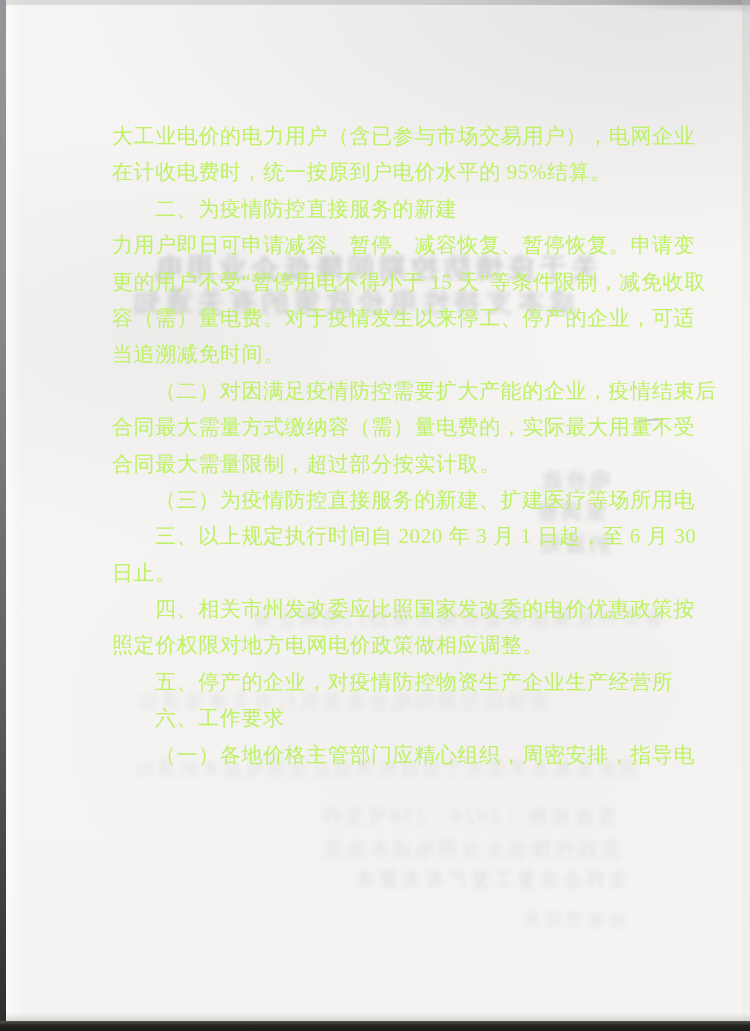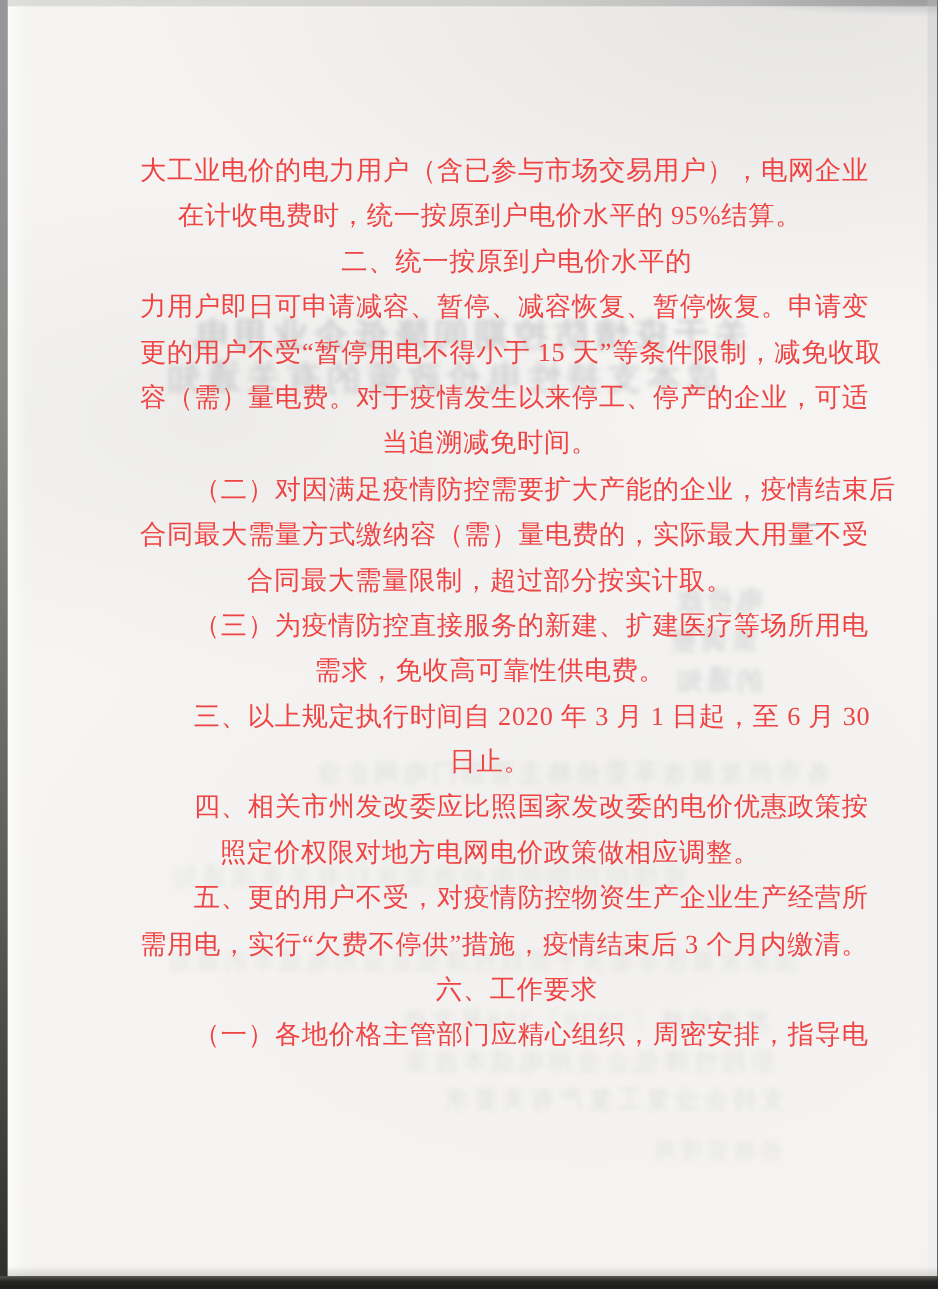--- a/index.html
+++ b/index.html
@@ -43,23 +43,22 @@
     position:absolute;right:0;top:0;width:210px;height:16px;
     background:radial-gradient(210px 18px at 100% 0%, rgba(145,145,147,0.5), transparent 75%);
   }
   .edge-right{
     position:absolute;right:0;top:0;bottom:10px;width:8px;
     background:linear-gradient(180deg,rgba(190,190,192,0.35) 0%,rgba(210,210,208,0.12) 30%,rgba(210,210,208,0.10) 100%);
   }
   
   .textblock{
     position:absolute;left:112px;top:118px;width:560px;z-index:5;
-    font-size:21px;color:#ef4444;
+    font-size:21px;color:#bef264;
     filter:blur(0.3px);
-    text-align:center;
   }
   .line{
     height:36.4px;line-height:36.4px;white-space:nowrap;letter-spacing:0.6px;
   }
   .ind{padding-left:43px;}
   
   .ghost{
     position:absolute;z-index:2;white-space:nowrap;color:#7e848e;
     transform:scaleX(-1);filter:blur(2px);letter-spacing:3px;
   }
@@ -86,36 +85,34 @@
 <div class="ghost" style="left:318px;top:803px;font-size:20px;opacity:0.15;">发改价格〔2020〕258号文件</div>
 <div class="ghost" style="left:320px;top:836px;font-size:20px;opacity:0.14;">阶段性降低企业用电成本政策</div>
 <div class="ghost" style="left:352px;top:866px;font-size:20px;opacity:0.16;">支持企业复工复产有关要求</div>
 <div class="ghost" style="left:520px;top:908px;font-size:18px;opacity:0.14;">价格管理局</div>
 
 <div class="artifact-dash"></div>
 
 <div class="textblock">
   <div class="line">大工业电价的电力用户（含已参与市场交易用户），电网企业</div>
   <div class="line">在计收电费时，统一按原到户电价水平的 95%结算。</div>
-  <div class="line ind">二、统一按原到户电价水平的</div>
+  <div class="line ind">二、为疫情防控直接服务的新建</div>
   <div class="line">力用户即日可申请减容、暂停、减容恢复、暂停恢复。申请变</div>
   <div class="line">更的用户不受“暂停用电不得小于 15 天”等条件限制，减免收取</div>
   <div class="line">容（需）量电费。对于疫情发生以来停工、停产的企业，可适</div>
   <div class="line">当追溯减免时间。</div>
   <div class="line ind">（二）对因满足疫情防控需要扩大产能的企业，疫情结束后</div>
   <div class="line">合同最大需量方式缴纳容（需）量电费的，实际最大用量不受</div>
   <div class="line">合同最大需量限制，超过部分按实计取。</div>
   <div class="line ind">（三）为疫情防控直接服务的新建、扩建医疗等场所用电</div>
-  <div class="line">需求，免收高可靠性供电费。</div>
   <div class="line ind">三、以上规定执行时间自 2020 年 3 月 1 日起，至 6 月 30</div>
   <div class="line">日止。</div>
   <div class="line ind">四、相关市州发改委应比照国家发改委的电价优惠政策按</div>
   <div class="line">照定价权限对地方电网电价政策做相应调整。</div>
-  <div class="line ind">五、更的用户不受，对疫情防控物资生产企业生产经营所</div>
-  <div class="line">需用电，实行“欠费不停供”措施，疫情结束后 3 个月内缴清。</div>
+  <div class="line ind">五、停产的企业，对疫情防控物资生产企业生产经营所</div>
   <div class="line ind">六、工作要求</div>
   <div class="line ind">（一）各地价格主管部门应精心组织，周密安排，指导电</div>
 </div>
 
 <div class="edge-top"></div>
 <div class="edge-top-right"></div>
 <div class="edge-right"></div>
 <div class="edge-bottom-shadow"></div>
 <div class="edge-left"></div>
 <div class="edge-bottom"></div>

